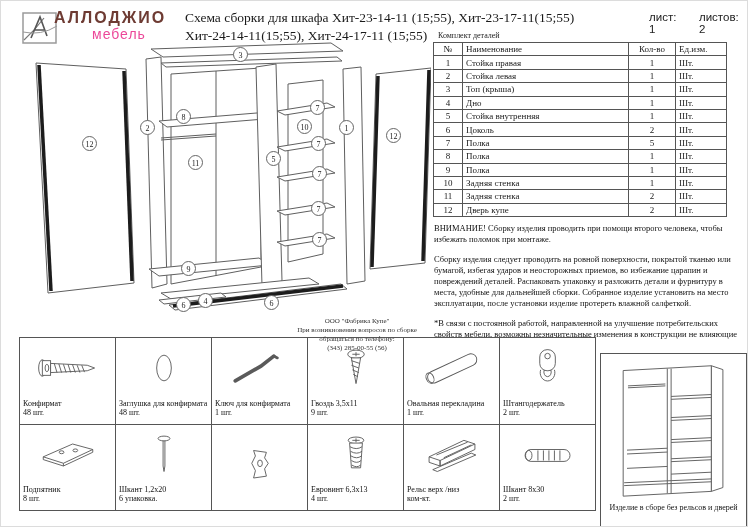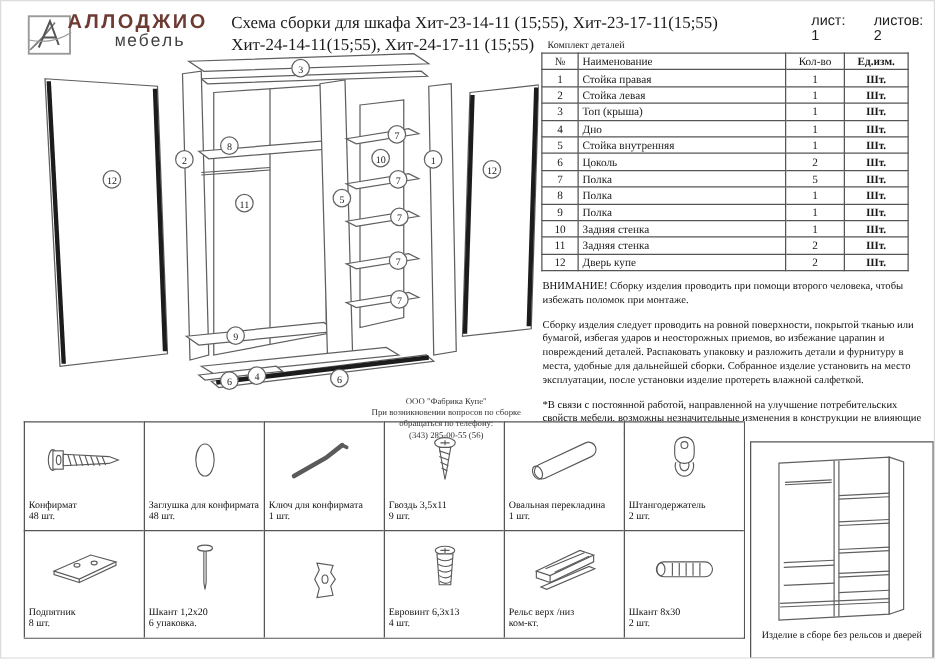--- a/index.html
+++ b/index.html
@@ -4,31 +4,31 @@
 <style>
   html,body{margin:0;padding:0;background:#f2f2f2;}
   #page{position:relative;width:748px;height:527px;background:#ffffff;
         font-family:"Liberation Serif",serif;color:#1a1a1a;overflow:hidden;
         border:1px solid #dcdcdc;box-sizing:border-box;}
   .abs{position:absolute;}
   
   .logo-box{left:20px;top:9px;width:38px;height:36px;}
   .brand{left:53px;top:9px;line-height:1.05;font-family:"Liberation Sans",sans-serif;}
   .brand .b1{font-size:16px;font-weight:bold;letter-spacing:2px;color:#6e3b33;}
-  .brand .b2{font-size:14px;color:#404040;padding-left:38px;letter-spacing:1px;font-family:Liberation Mono, monospace;}
+  .brand .b2{font-size:14px;color:#ec4899;padding-left:38px;letter-spacing:1px;}
   .title{left:184px;top:8px;width:430px;font-size:13.5px;line-height:1.35;}
   .sheetinfo{left:648px;top:10px;font-family:"Liberation Sans",sans-serif;font-size:11.5px;color:#222;display:flex;gap:14px;}
   
   .pt-caption{left:437px;top:30px;font-size:8px;color:#222;}
   .pt-wrap{left:432px;top:41px;}
   table.parts{border-collapse:collapse;font-size:9px;width:294px;table-layout:fixed;}
   table.parts th,table.parts td{border:1px solid #555;padding:0 3px;height:12.4px;font-weight:normal;text-align:left;overflow:hidden;white-space:nowrap;}
   table.parts .c-num{width:22px;text-align:center;}
   table.parts .c-qty{width:40px;text-align:center;}
-  table.parts .c-unit{width:44px;text-align:center;font-weight:bold;}
+  table.parts .c-unit{width:44px;}
   
   .notices{left:433px;top:222px;width:306px;font-size:8.5px;line-height:1.3;color:#111;}
   .notices .par{margin-bottom:9px;}
   
   .contact{left:278px;top:316px;width:156px;text-align:center;font-size:7px;line-height:1.3;color:#333;z-index:5;}
   
   .diagram{left:10px;top:40px;width:420px;height:300px;}
   .diagram svg{position:absolute;left:0;top:0;}
   .callout{position:absolute;width:15px;height:15px;border:1px solid #666;border-radius:50%;
            background:#fff;font-size:8px;line-height:15px;text-align:center;color:#222;box-sizing:border-box;}

